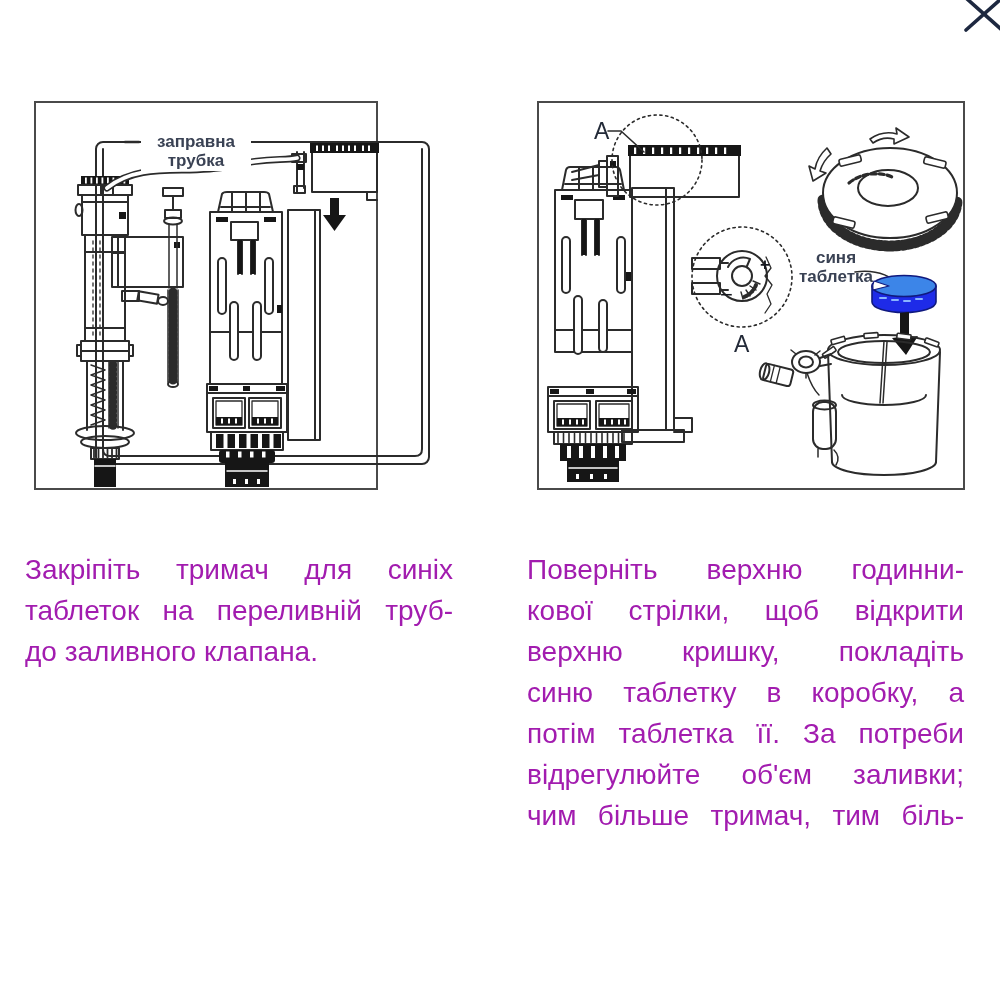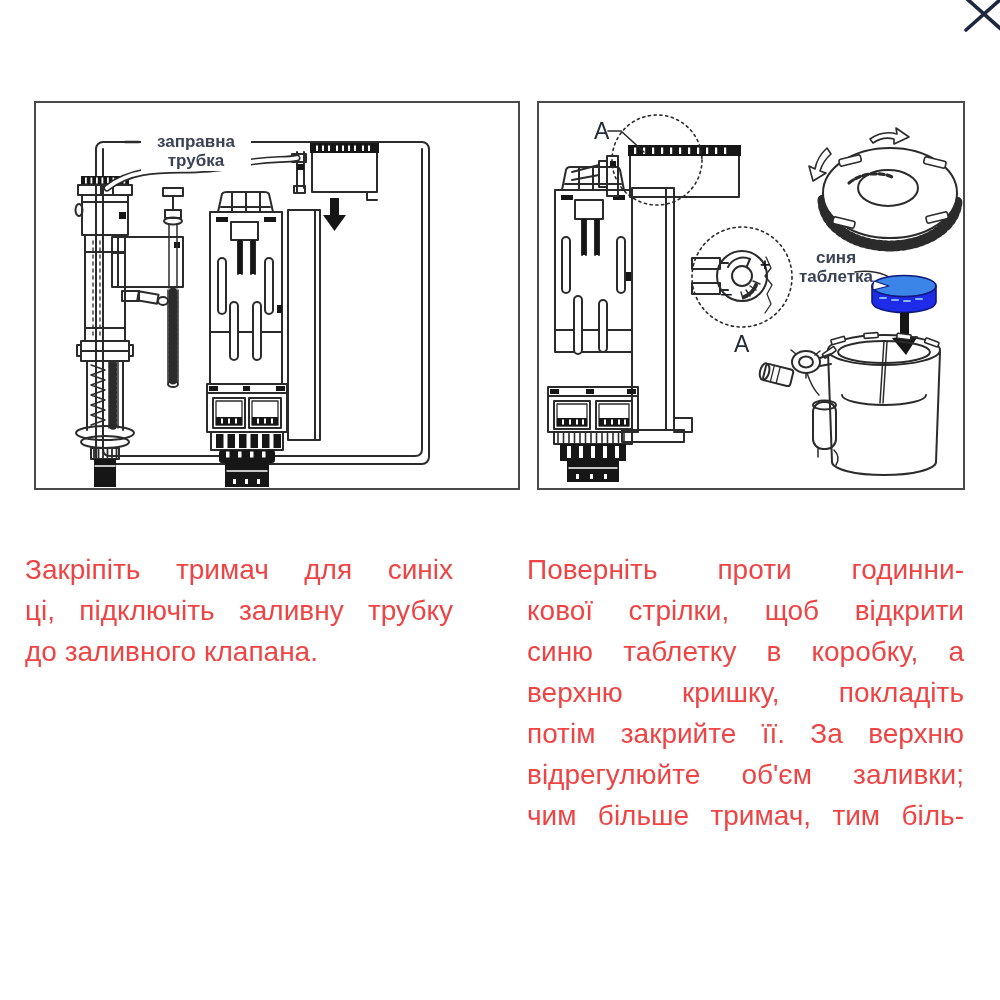--- a/index.html
+++ b/index.html
@@ -3,25 +3,25 @@
 <meta charset="utf-8">
 <style>
   html,body{margin:0;padding:0;}
   body{
     width:1000px;height:1000px;position:relative;background:#ffffff;
     overflow:hidden;font-family:"Liberation Sans",sans-serif;
   }
   .panel{
     position:absolute;background:#fff;border:2px solid #4a4a4a;box-sizing:border-box;
   }
-  #panel-left{left:34px;top:101px;width:486px;height:389px;}
+  #panel-left{left:34px;top:101px;width:344px;height:389px;}
   #panel-right{left:537px;top:101px;width:428px;height:389px;}
   .panel svg{position:absolute;left:0;top:0;}
   .caption{
-    position:absolute;color:#ef4444;font-size:28px;line-height:41px;
+    position:absolute;color:#a21caf;font-size:28px;line-height:41px;
     font-family:"Liberation Sans",sans-serif;
   }
   #caption-left{left:25px;top:549px;width:428px;}
   #caption-right{left:527px;top:549px;width:437px;}
   .cap-line{text-align:justify;text-align-last:justify;}
   .cap-line.last{text-align-last:left;}
   #close-btn{position:absolute;left:960px;top:-6px;width:46px;height:42px;cursor:pointer;}
   svg text{font-family:"Liberation Sans",sans-serif;stroke:none;fill:#3a4254;}
   .lbl{font-size:17px;font-weight:bold;}
   .mk{font-size:23px;fill:#232a38;}
@@ -347,25 +347,25 @@
       <rect x="279" y="302" width="23" height="47" rx="10"></rect>
       <ellipse cx="290.5" cy="305" rx="11.5" ry="4.5"></ellipse>
       <path d="M284,349 v8 M300,350 q7,7 2,15 M273,273 q5,15 12,22" stroke-width="1.5"></path>
     </g>
   </g>
 </svg>
 </section>
 
 <div class="caption" id="caption-left">
   <div class="cap-line">Закріпіть тримач для синіх</div>
-  <div class="cap-line">ці, підключіть заливну трубку</div>
+  <div class="cap-line">таблеток на переливній труб-</div>
   <div class="cap-line last">до заливного клапана.</div>
 </div>
 
 <div class="caption" id="caption-right">
-  <div class="cap-line">Поверніть проти годинни-</div>
+  <div class="cap-line">Поверніть верхню годинни-</div>
   <div class="cap-line">кової стрілки, щоб відкрити</div>
+  <div class="cap-line">верхню кришку, покладіть</div>
   <div class="cap-line">синю таблетку в коробку, а</div>
-  <div class="cap-line">верхню кришку, покладіть</div>
-  <div class="cap-line">потім закрийте її. За верхню</div>
+  <div class="cap-line">потім таблетка її. За потреби</div>
   <div class="cap-line">відрегулюйте об'єм заливки;</div>
   <div class="cap-line">чим більше тримач, тим біль-</div>
 </div>
 
 </body></html>

